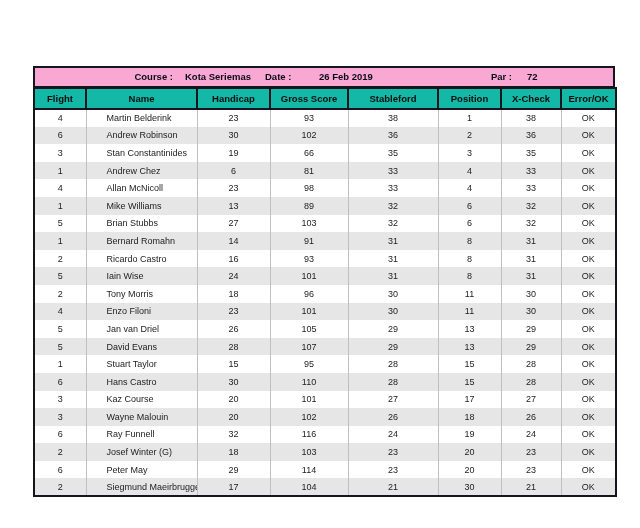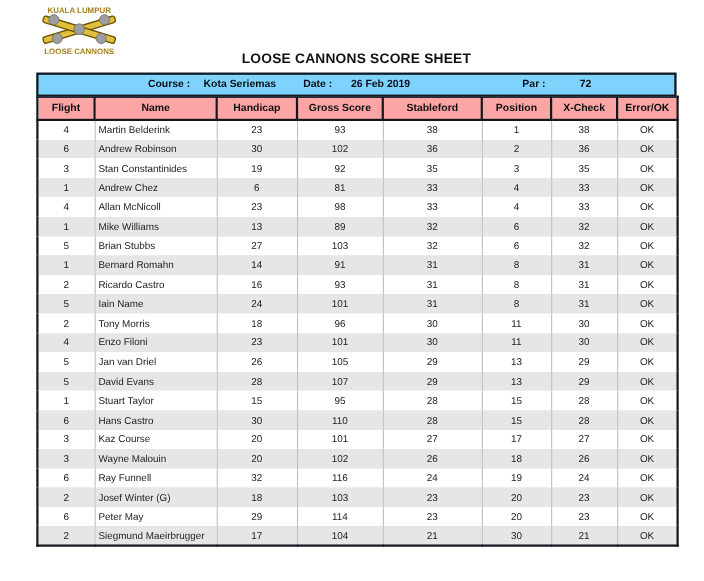--- a/index.html
+++ b/index.html
@@ -33,43 +33,43 @@
   .sheet {
     position: absolute;
     left: 33px;
     top: 66px;
     width: 582px;
   }
   .info-bar {
     position: relative;
     box-sizing: border-box;
     height: 22px;
-    background: #7dd3fc;
+    background: #f9a8d4;
     border: 2px solid #15151d;
     font-size: 9.5px;
     font-weight: bold;
     color: #0b0b16;
   }
   .info-bar span { position: absolute; top: 3px; white-space: nowrap; }
   .course-label { left: 76px; width: 62px; text-align: right; }
   .course-value { left: 150px; }
-  .date-label   { left: 230px; width: 37px; text-align: right; }
+  .date-label   { left: 230px; width: 37px; }
   .date-value   { left: 284px; }
-  .par-label    { left: 424px; width: 37px; text-align: right; }
+  .par-label    { left: 440px; width: 37px; text-align: right; }
   .par-value    { left: 492px; }
   table.score-table {
     border-collapse: collapse;
     table-layout: fixed;
     width: 582px;
     border: 2px solid #15151d;
     margin-top: -1px;
   }
   table.score-table th {
     box-sizing: border-box;
-    background: #fca5a5;
+    background: #14b8a6;
     border: 2px solid #15151d;
     font-size: 9.5px;
     font-weight: bold;
     color: #0d0d0d;
     height: 21px;
     padding: 0 2px;
     text-align: center;
     overflow: hidden;
     white-space: nowrap;
   }
@@ -78,50 +78,30 @@
     font-size: 9px;
     color: #1c1c1c;
     height: 17.6px;
     padding: 0 3px;
     text-align: center;
     border-left: 1px solid #bfbfbf;
     overflow: hidden;
     white-space: nowrap;
   }
   table.score-table td:first-child { border-left: none; }
-  table.score-table td.name-cell { text-align: left; padding-left: 3px; }
+  table.score-table td.name-cell { text-align: left; padding-left: 20px; }
   table.score-table tbody tr:nth-child(even) { background: #E6E6E6; }
   table.score-table tbody tr:nth-child(odd)  { background: #ffffff; }
 </style>
 </head>
 <body>
 
 <div class="page">
 
-  <div class="logo">
-    <svg width="86" height="48" viewBox="0 0 86 48">
-      <text x="43" y="9" text-anchor="middle" font-size="7.2" font-weight="bold" font-family="Liberation Sans, sans-serif" fill="#A6821E">KUALA LUMPUR</text>
-      <g>
-        <g transform="rotate(-17 43 24)">
-          <rect x="9" y="21" width="68" height="6" rx="2" fill="#E2BE3C" stroke="#6B5200" stroke-width="1.2"></rect>
-        </g>
-        <g transform="rotate(17 43 24)">
-          <rect x="9" y="21" width="68" height="6" rx="2" fill="#E2BE3C" stroke="#6B5200" stroke-width="1.2"></rect>
-        </g>
-        <circle cx="20" cy="15" r="4.6" fill="#9E9E9E" stroke="#707070" stroke-width="0.8"></circle>
-        <circle cx="66" cy="15" r="4.6" fill="#9E9E9E" stroke="#707070" stroke-width="0.8"></circle>
-        <circle cx="43" cy="23.5" r="4.8" fill="#9E9E9E" stroke="#707070" stroke-width="0.8"></circle>
-        <circle cx="23" cy="32" r="4.6" fill="#9E9E9E" stroke="#707070" stroke-width="0.8"></circle>
-        <circle cx="63" cy="32" r="4.6" fill="#9E9E9E" stroke="#707070" stroke-width="0.8"></circle>
-      </g>
-      <text x="43" y="46" text-anchor="middle" font-size="7.2" font-weight="bold" font-family="Liberation Sans, sans-serif" fill="#A6821E">LOOSE CANNONS</text>
-    </svg>
-  </div>
-
-  <div class="page-title">LOOSE CANNONS SCORE SHEET</div>
+
 
   <div class="sheet">
     <div class="info-bar">
       <span class="course-label">Course :</span>
       <span class="course-value">Kota Seriemas</span>
       <span class="date-label">Date :</span>
       <span class="date-value">26 Feb 2019</span>
       <span class="par-label">Par :</span>
       <span class="par-value">72</span>
     </div>
@@ -167,21 +147,21 @@
             <td>102</td>
             <td>36</td>
             <td>2</td>
             <td>36</td>
             <td>OK</td>
           </tr>
           <tr>
             <td>3</td>
             <td class="name-cell">Stan Constantinides</td>
             <td>19</td>
-            <td>92</td>
+            <td>66</td>
             <td>35</td>
             <td>3</td>
             <td>35</td>
             <td>OK</td>
           </tr>
           <tr>
             <td>1</td>
             <td class="name-cell">Andrew Chez</td>
             <td>6</td>
             <td>81</td>
@@ -235,21 +215,21 @@
             <td class="name-cell">Ricardo Castro</td>
             <td>16</td>
             <td>93</td>
             <td>31</td>
             <td>8</td>
             <td>31</td>
             <td>OK</td>
           </tr>
           <tr>
             <td>5</td>
-            <td class="name-cell">Iain Name</td>
+            <td class="name-cell">Iain Wise</td>
             <td>24</td>
             <td>101</td>
             <td>31</td>
             <td>8</td>
             <td>31</td>
             <td>OK</td>
           </tr>
           <tr>
             <td>2</td>
             <td class="name-cell">Tony Morris</td>

